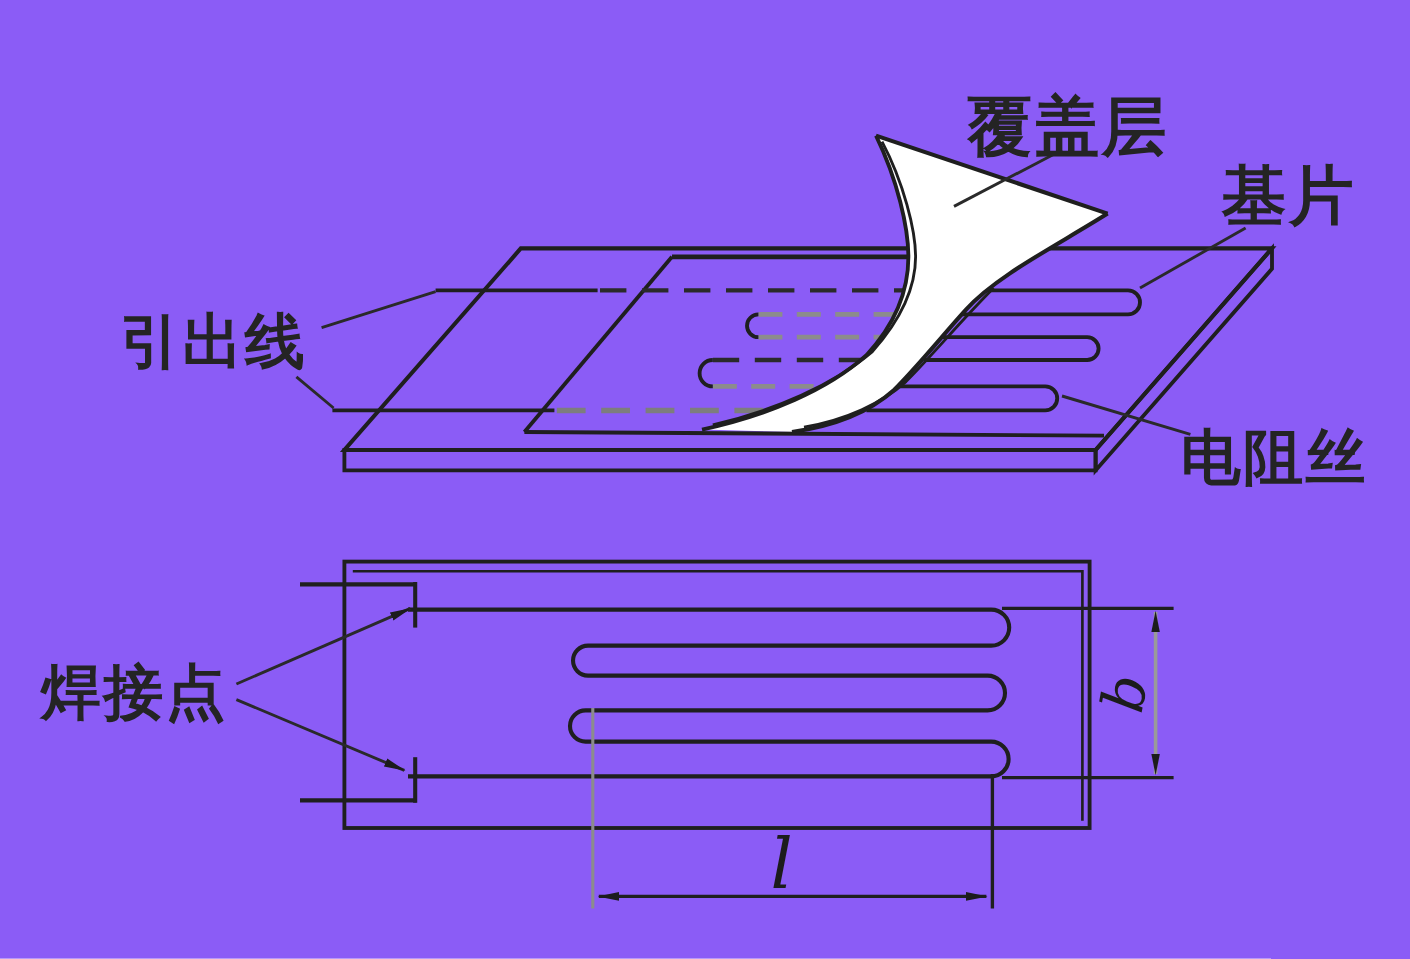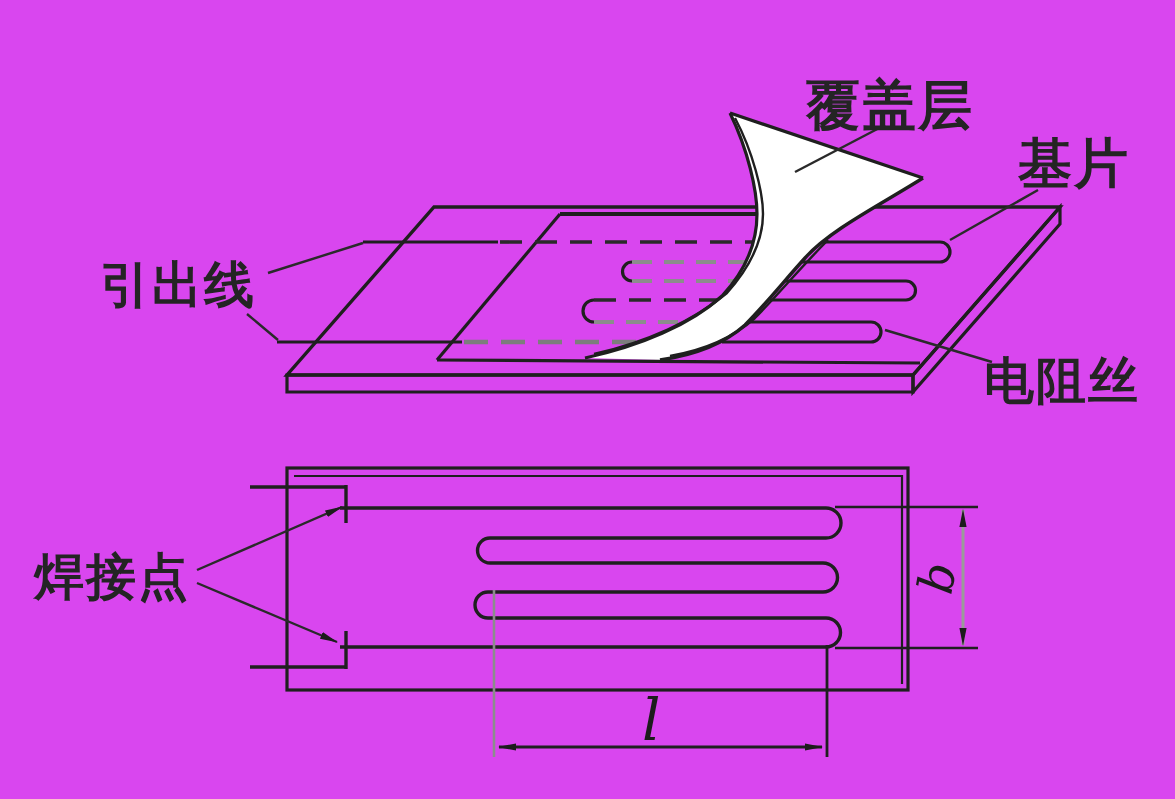--- a/index.html
+++ b/index.html
@@ -1,16 +1,16 @@
 <!DOCTYPE html>
 <html><head>
 <meta charset="utf-8">
 <style>
   html,body{margin:0;padding:0;background:#ffffff;width:1175px;height:799px;overflow:hidden;}
-  #stage{position:relative;width:1175px;height:799px;background:#d946ef;}
+  #stage{position:relative;width:1175px;height:799px;background:#8b5cf6;}
   svg{position:absolute;left:0;top:0;}
   .cjk-label{font-family:"DejaVu Sans","Liberation Sans",sans-serif;font-weight:600;fill:#242424;letter-spacing:2px;}
   .dim-letter{font-family:"DejaVu Serif","Liberation Serif",serif;font-style:italic;fill:#1c1c1c;}
   .ink{stroke:#1f1f1f;fill:none;}
   .leader{stroke:#2a2a2a;stroke-width:2.4;fill:none;}
 </style>
 </head>
 <body>
 
 <div id="stage">

